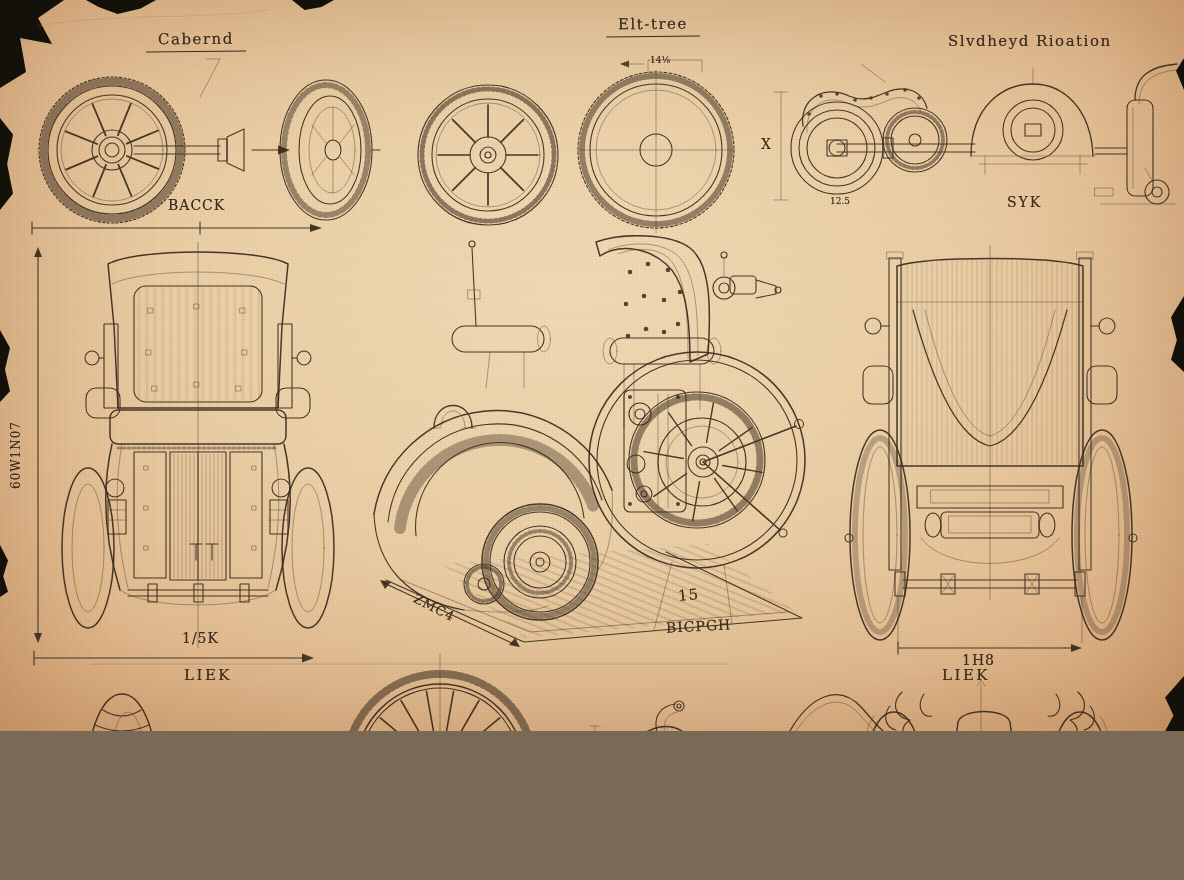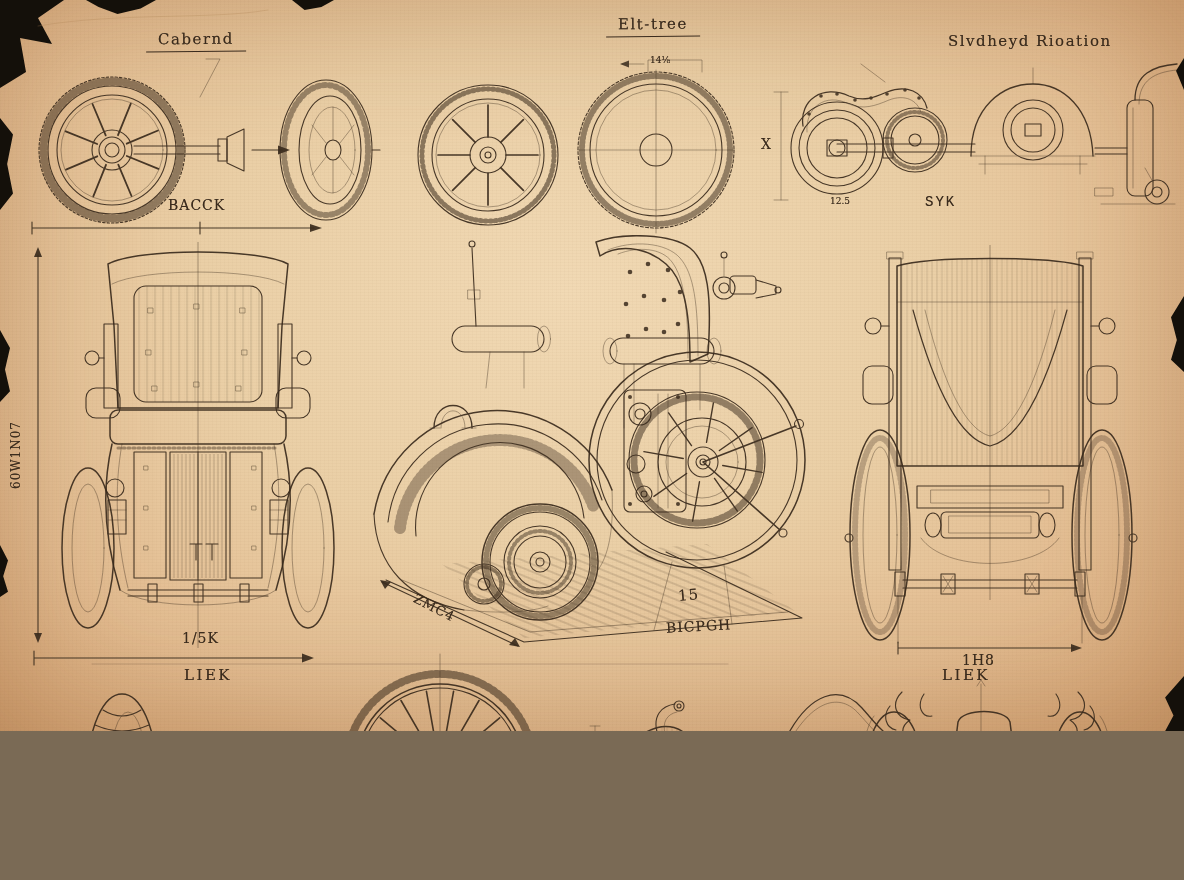--- a/index.html
+++ b/index.html
@@ -541,21 +541,21 @@
 
   <div class="label title" style="left:146px;top:30px;transform:rotate(-.5deg);"><span class="underlined">Cabernd</span></div>
   <div class="label title" style="left:606px;top:15px;transform:rotate(-.6deg);"><span class="underlined">Elt-tree</span></div>
   <div class="label title" style="left:948px;top:32px;text-align:center;"><span>Slvdheyd Rioation</span></div>
 
   <div class="label dim" style="left:168px;top:197px;">BACCK</div>
   <div class="label tiny" style="left:638px;top:55px;margin-left:12px;">14⅛</div>
 
   <div class="label dim" style="left:761px;top:136px;">X</div>
   <div class="label tiny" style="left:830px;top:196px;">12.5</div>
-  <div class="label dim" style="left:925px;top:194px;letter-spacing:2px;font-family:Liberation Mono, monospace;">SYK</div>
+  <div class="label dim" style="left:1007px;top:194px;letter-spacing:2px;">SYK</div>
 
   <div class="label dim" style="left:16px;top:455px;transform:translate(-50%,-50%) rotate(-90deg);font-size:12px;">60W1N07</div>
   <div class="label dim" style="left:182px;top:630px;">1/5K</div>
   <div class="label cap" style="left:184px;top:666px;">LIEK</div>
 
   <div class="label dim" style="left:412px;top:600px;transform:rotate(27deg);font-size:13px;">ZMC4</div>
   <div class="label dim" style="left:678px;top:586px;transform:rotate(-5deg);font-size:15px;">15</div>
   <div class="label dim" style="left:666px;top:618px;transform:rotate(-3deg);">BICPGH</div>
 
   <div class="label dim" style="left:962px;top:652px;">1H8</div>

